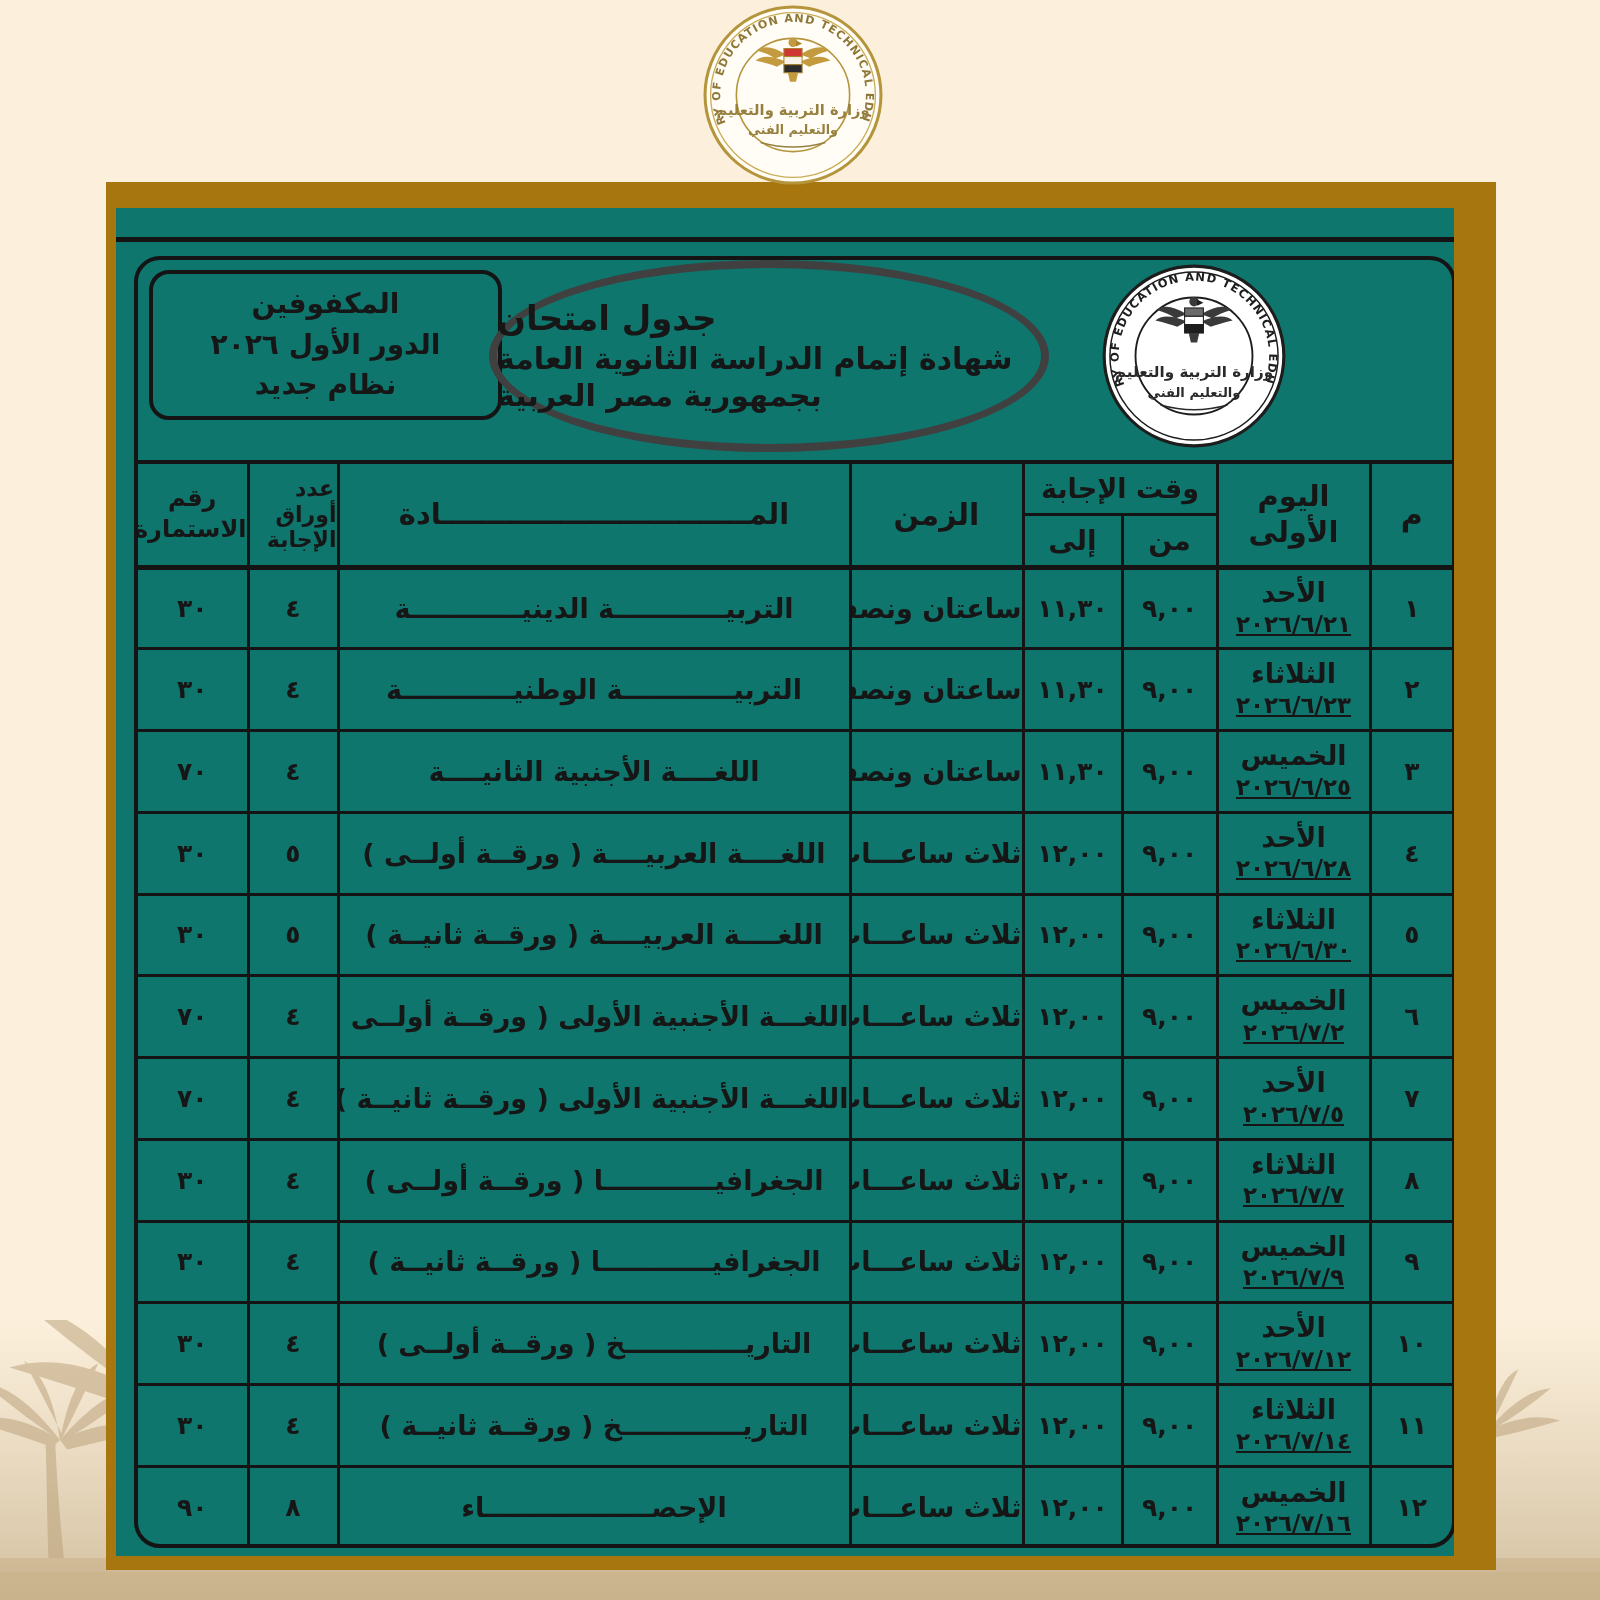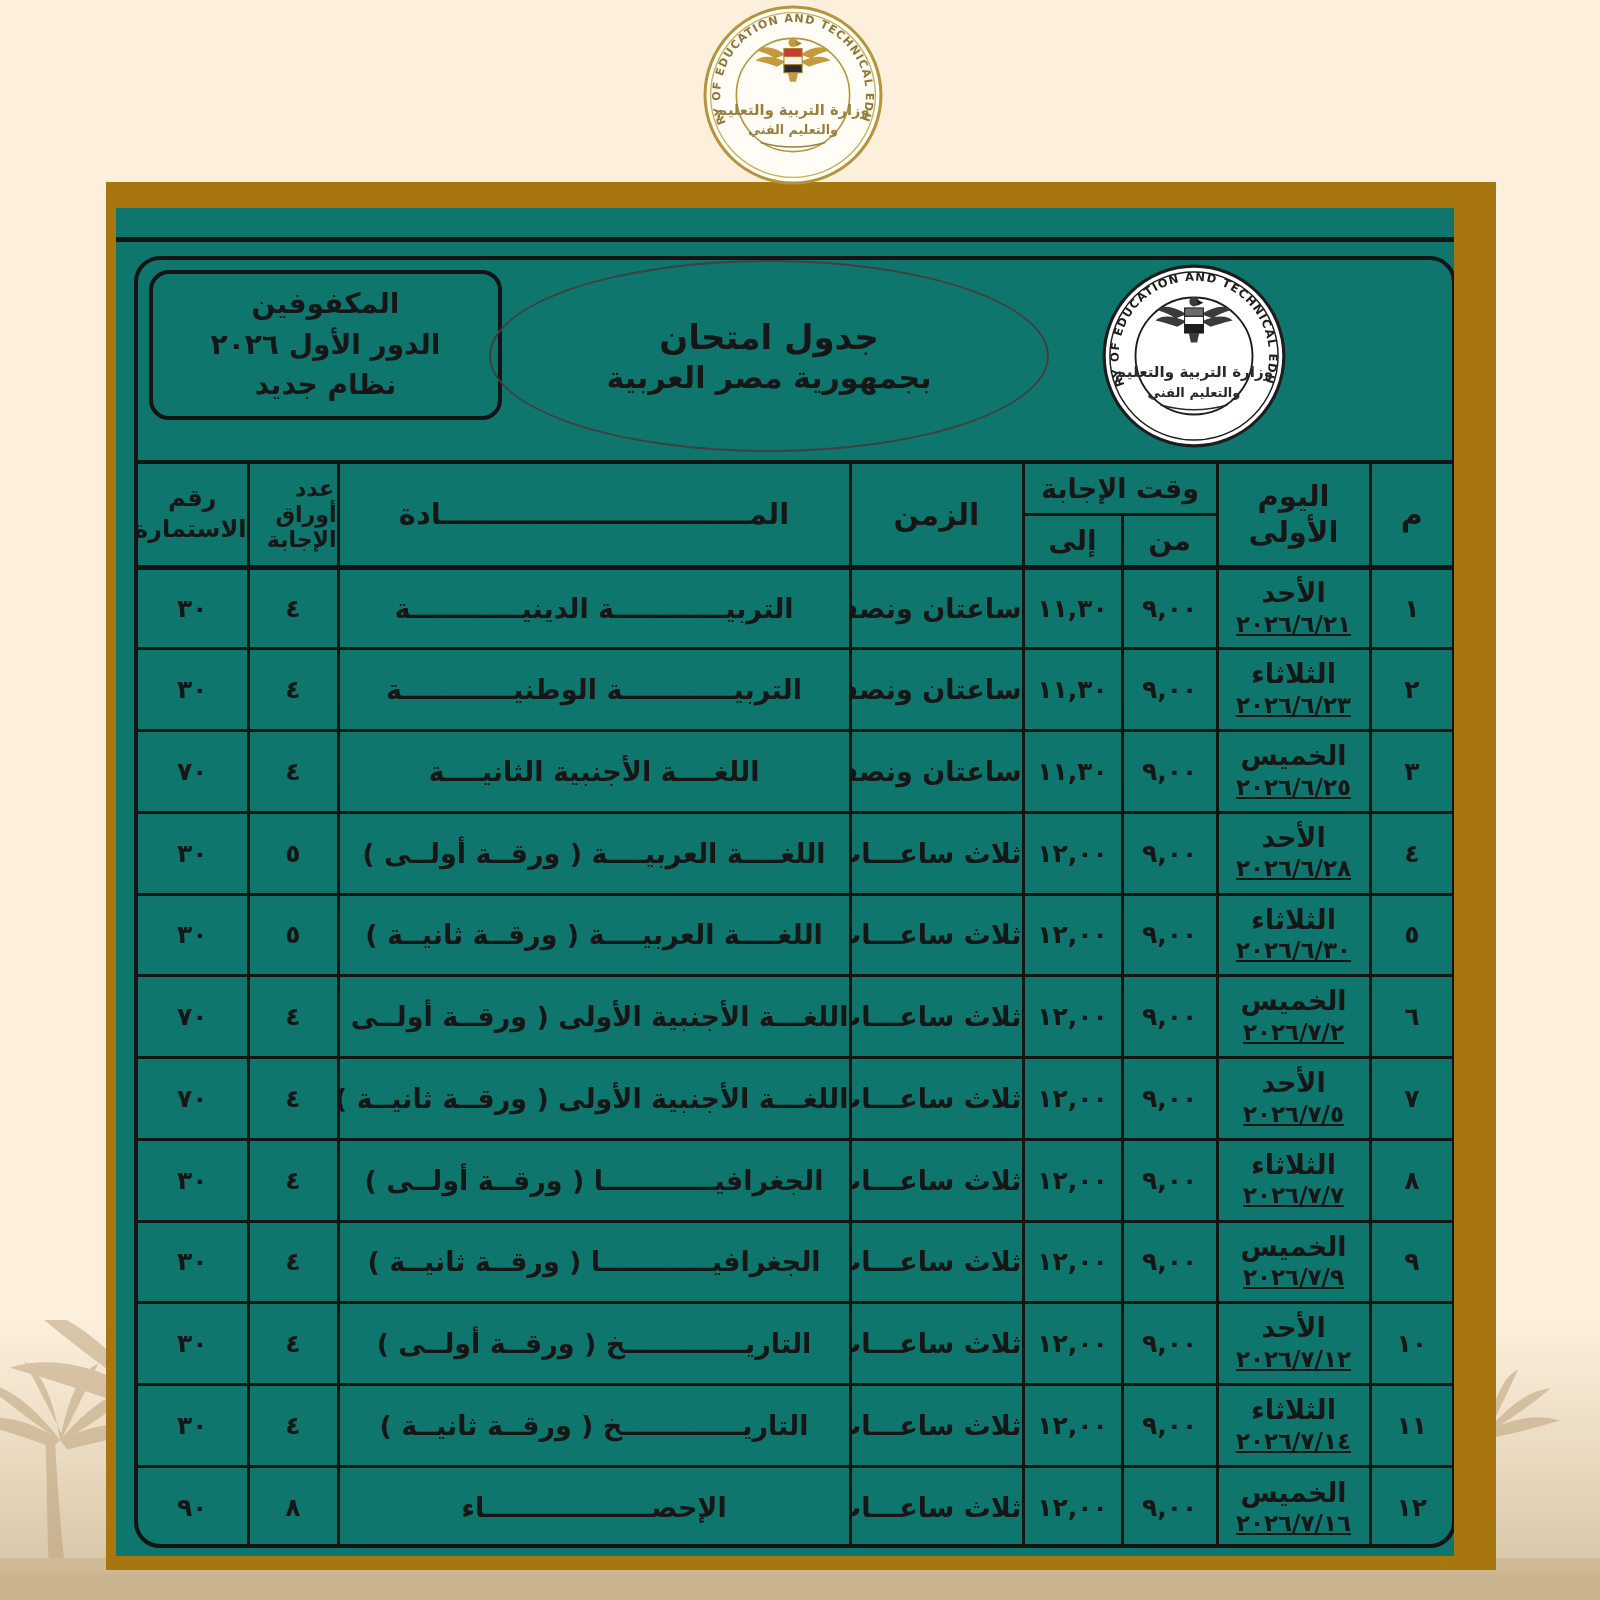--- a/index.html
+++ b/index.html
@@ -38,22 +38,22 @@
   .frame-header { position:absolute; left:0; top:0; width:1314px; height:200px; }
   .info-box {
     position:absolute; left:11px; top:10px; width:353px; height:150px;
     border:4px solid #141414; border-radius:20px;
     display:flex; flex-direction:column; justify-content:center; align-items:center;
     gap:4px; direction:rtl; text-align:center;
   }
   .info-box div { font-size:28px; line-height:1.3; }
   .title-oval {
     position:absolute; left:351px; top:0px; width:560px; height:192px;
-    border:2px solid #404040; border-radius:50%;
-    display:flex; flex-direction:column; justify-content:center; align-items:center;
+    border:8px solid #404040; border-radius:50%;
+    display:flex; flex-direction:column; justify-content:center; align-items:flex-end;
     direction:rtl; text-align:center;
   }
   .title-oval .t1 { font-size:34px; line-height:1.25; }
   .title-oval .t2 { font-size:30px; line-height:1.25; }
   .title-oval .t3 { font-size:30px; line-height:1.25; }
   .bw-seal { position:absolute; left:962px; top:2px; width:188px; height:188px; }
   
   table.schedule {
     position:absolute; left:0; top:200px; width:1314px; height:1088px;
     border-collapse:collapse; table-layout:fixed;
@@ -152,20 +152,21 @@
       <div class="frame-header">
 
         <div class="info-box">
           <div>المكفوفين</div>
           <div>الدور الأول ٢٠٢٦</div>
           <div>نظام جديد</div>
         </div>
 
         <div class="title-oval">
           <div class="t1">جدول امتحان</div>
+          <div class="t2">شهادة إتمام الدراسة الثانوية العامة</div>
           <div class="t3">بجمهورية مصر العربية</div>
         </div>
 
         <div class="bw-seal">
           <svg width="188" height="188" viewBox="0 0 180 180" class="seal-text">
             <circle cx="90" cy="90" r="86" fill="#ffffff" stroke="#1d1d1d" stroke-width="3"></circle>
             <circle cx="90" cy="90" r="80.5" fill="none" stroke="#1d1d1d" stroke-width="1.4"></circle>
             <circle cx="90" cy="90" r="56" fill="none" stroke="#1d1d1d" stroke-width="1.8"></circle>
             <path id="ringPathBW" d="M 22.4,114.6 A 72,72 0 1 1 157.6,114.6" fill="none"></path>
             <text font-size="11" letter-spacing="1.1" fill="#1d1d1d">

